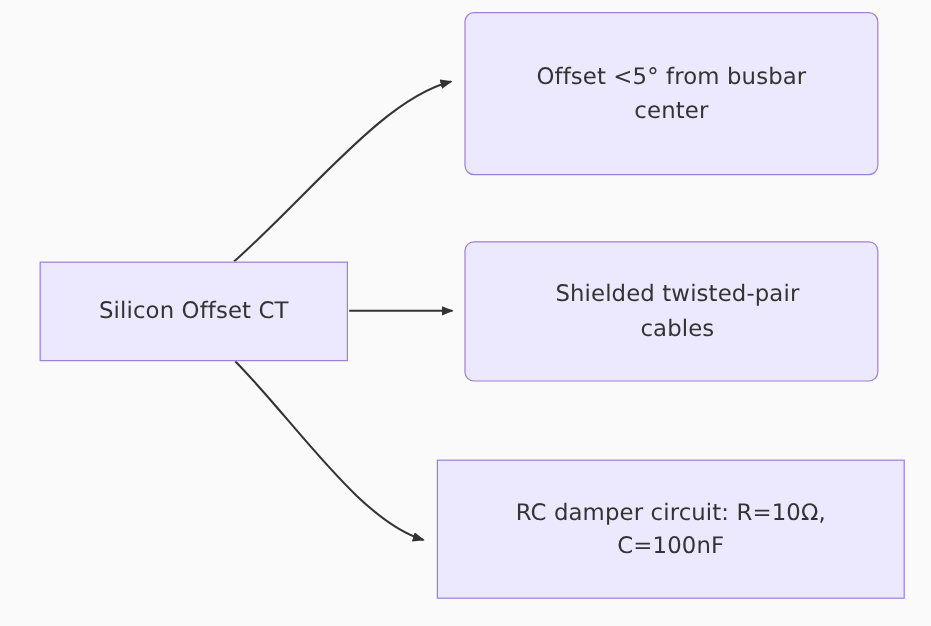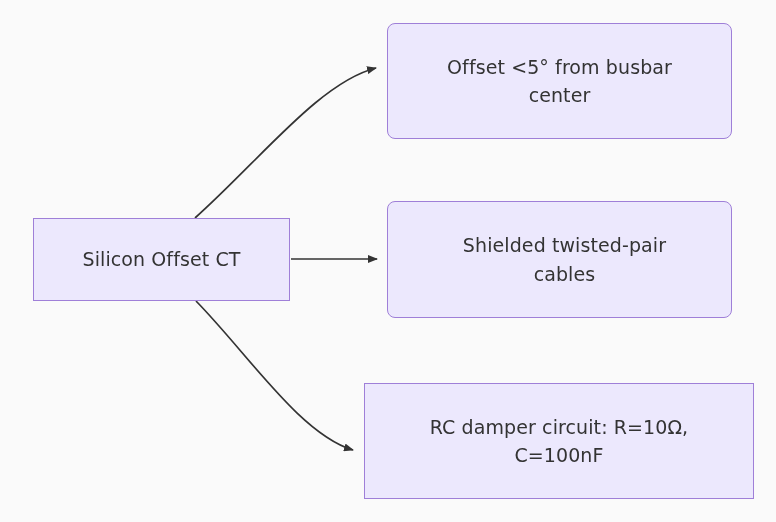--- a/index.html
+++ b/index.html
@@ -43,22 +43,22 @@
     padding: 6px 14px;
   }
   .node-rounded { border-radius: 8px; }
   .node-square  { border-radius: 0; }
 
   #node-source {
     left: 33px;  top: 218px;
     width: 257px; height: 83px;
   }
   #node-offset {
-    left: 387px; top: 23px;
-    width: 345px; height: 116px;
+    left: 387px; top: 10px;
+    width: 345px; height: 136px;
   }
   #node-cables {
     left: 387px; top: 201px;
     width: 345px; height: 117px; padding-left: 24px;
   }
   #node-damper {
     left: 364px; top: 383px;
     width: 390px; height: 116px;
   }
   .node-label {

